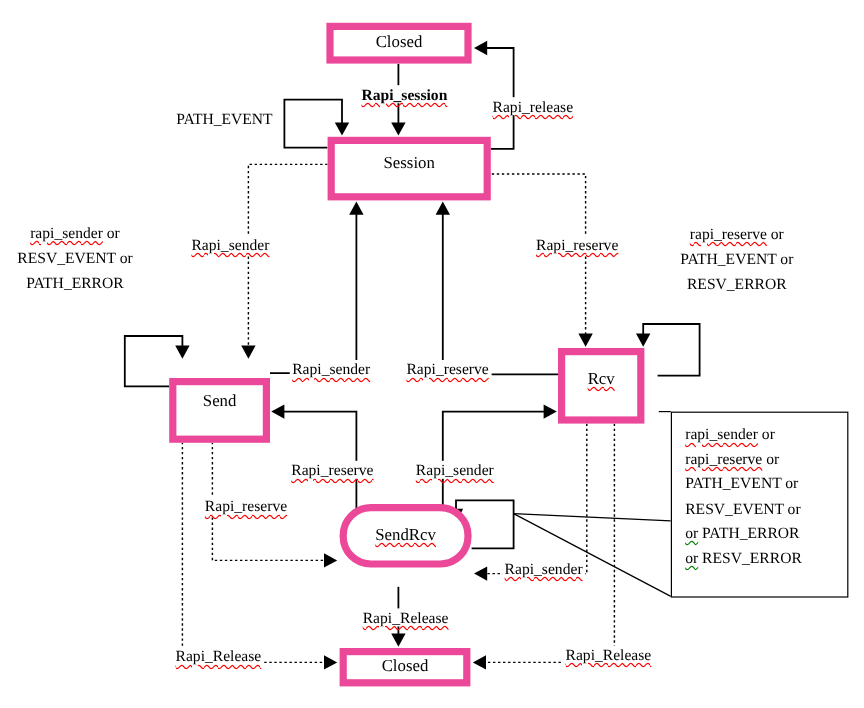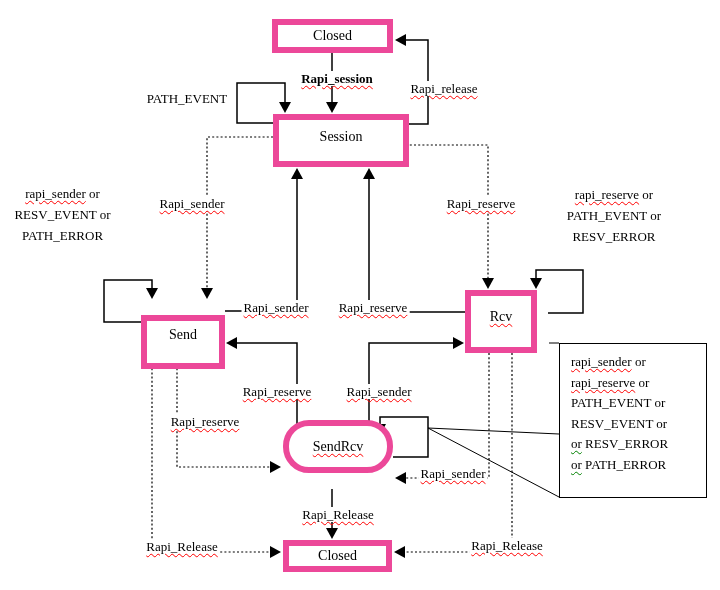--- a/index.html
+++ b/index.html
@@ -136,17 +136,17 @@
     <div><span class="sqr">rapi_reserve</span><span> or</span></div>
     <div>PATH_EVENT or</div>
     <div>RESV_ERROR</div>
   </div>
 
   <div class="callout" style="left:559px;top:343px;width:148px;height:155px;">
     <div><span class="sqr">rapi_sender</span><span> or</span></div>
     <div><span class="sqr">rapi_reserve</span><span> or</span></div>
     <div>PATH_EVENT or</div>
     <div>RESV_EVENT or</div>
+    <div><span class="sqg">or</span><span> PATH_ERROR</span></div>
     <div><span class="sqg">or</span><span> RESV_ERROR</span></div>
-    <div><span class="sqg">or</span><span> PATH_ERROR</span></div>
   </div>
 
 </div>
 
 </body></html>

